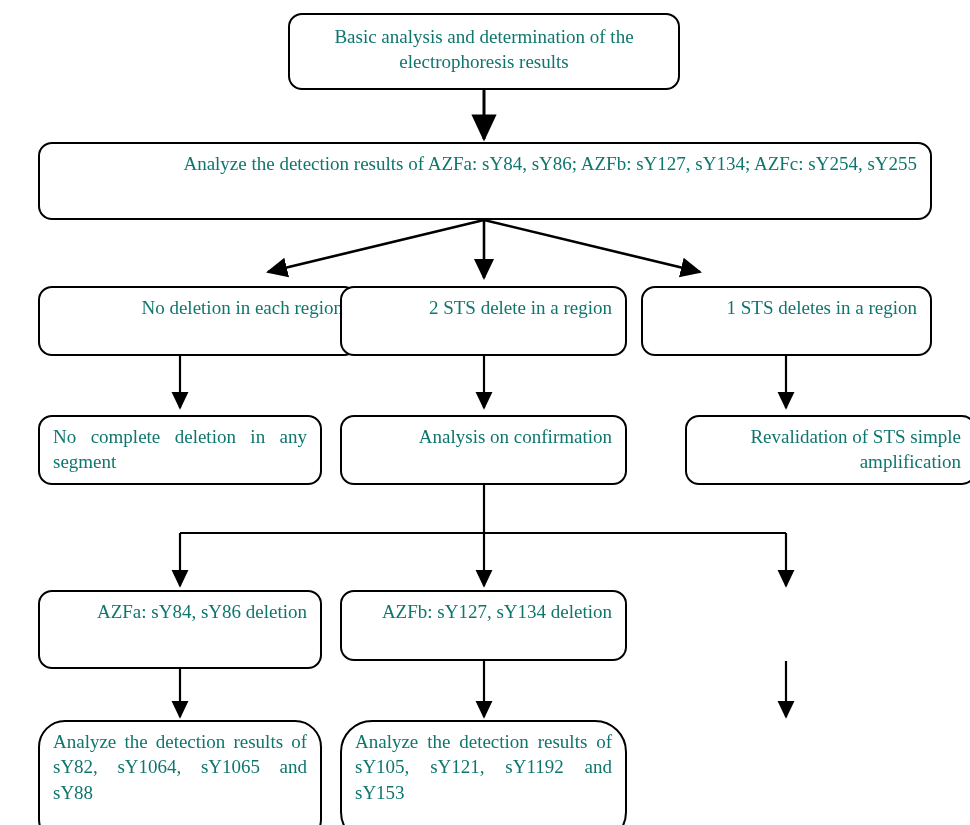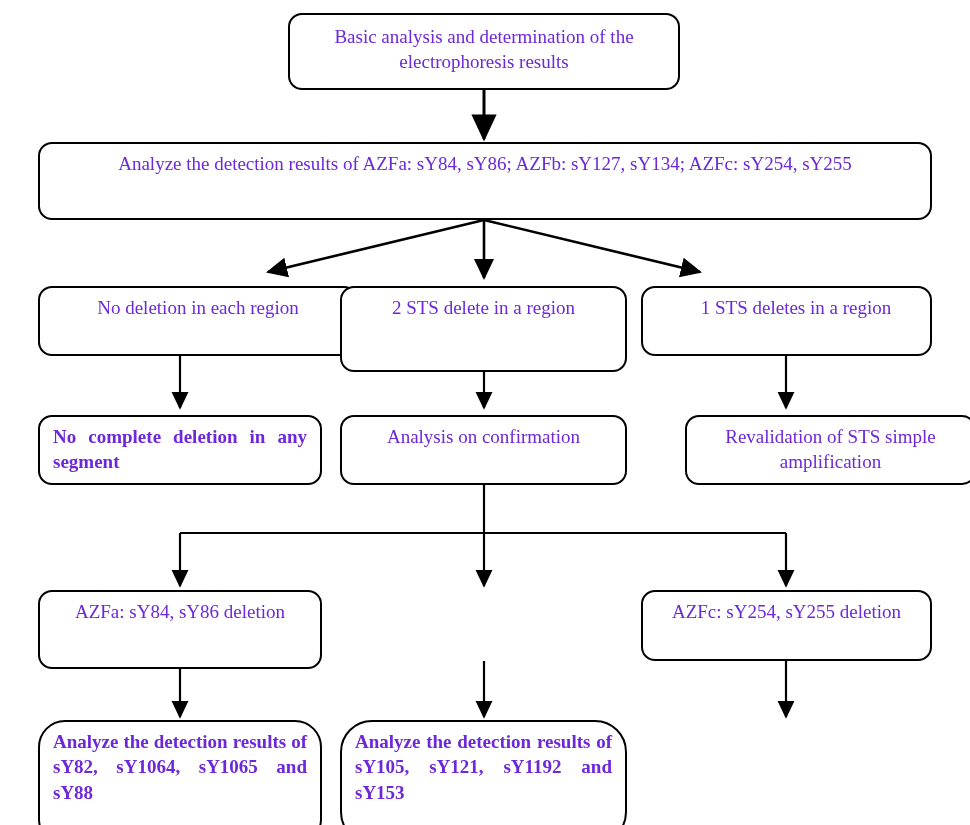--- a/index.html
+++ b/index.html
@@ -17,27 +17,27 @@
     overflow: hidden;
   }
   .node {
     position: absolute;
     box-sizing: border-box;
     border: 2px solid #000000;
     border-radius: 14px;
     background: #ffffff;
     font-size: 19px;
     line-height: 1.34;
-    color: #6d28d9;
+    color: #0f766e;
     padding: 7px 13px 6px 13px;
     overflow: hidden;
   }
   .node.center { text-align: center; }
-  .node.justify { text-align: justify; text-align-last: left; font-weight: bold; }
-  .node.left { text-align: center; }
+  .node.justify { text-align: justify; text-align-last: left; }
+  .node.left { text-align: right; }
 
   svg.wires {
     position: absolute;
     left: 0;
     top: 0;
     width: 970px;
     height: 825px;
     pointer-events: none;
   }
 </style>
@@ -86,33 +86,33 @@
       <line x1="786" y1="661" x2="786" y2="717" stroke="#000000" stroke-width="2.2" marker-end="url(#ah)"></line>
     </g>
   </svg>
 
   <div class="node center" style="left:288px; top:13px; width:392px; height:77px; padding-top:9px;">Basic analysis and determination of the electrophoresis results</div>
 
   <div class="node left" style="left:38px; top:142px; width:894px; height:78px;">Analyze the detection results of AZFa: sY84, sY86; AZFb: sY127, sY134; AZFc: sY254, sY255</div>
 
   <div class="node left" style="left:38px; top:286px; width:320px; height:70px;">No deletion in each region</div>
 
-  <div class="node left" style="left:340px; top:286px; width:287px; height:86px;">2 STS delete in a region</div>
+  <div class="node left" style="left:340px; top:286px; width:287px; height:70px;">2 STS delete in a region</div>
 
   <div class="node left" style="left:641px; top:286px; width:291px; height:70px;padding-left:32px;">1 STS deletes in a region</div>
 
   <div class="node justify" style="left:38px; top:415px; width:284px; height:70px;">No complete deletion in any segment</div>
 
   <div class="node left" style="left:340px; top:415px; width:287px; height:70px;">Analysis on confirmation</div>
 
   <div class="node left" style="left:641px; top:415px; width:291px; height:70px;margin-left:44px;">Revalidation of STS simple amplification</div>
 
   <div class="node left" style="left:38px; top:590px; width:284px; height:79px;">AZFa: sY84, sY86 deletion</div>
 
+  <div class="node left" style="left:340px; top:590px; width:287px; height:71px;">AZFb: sY127, sY134 deletion</div>
 
-  <div class="node left" style="left:641px; top:590px; width:291px; height:71px;">AZFc: sY254, sY255 deletion</div>
 
   <div class="node justify" style="left:38px; top:720px; width:284px; height:126px;border-radius:27px;">Analyze the detection results of sY82, sY1064, sY1065 and sY88</div>
 
   <div class="node justify" style="left:340px; top:720px; width:287px; height:124px;border-radius:32px;">Analyze the detection results of sY105, sY121, sY1192 and sY153</div>
 
 
 </div>
 
 </body></html>

